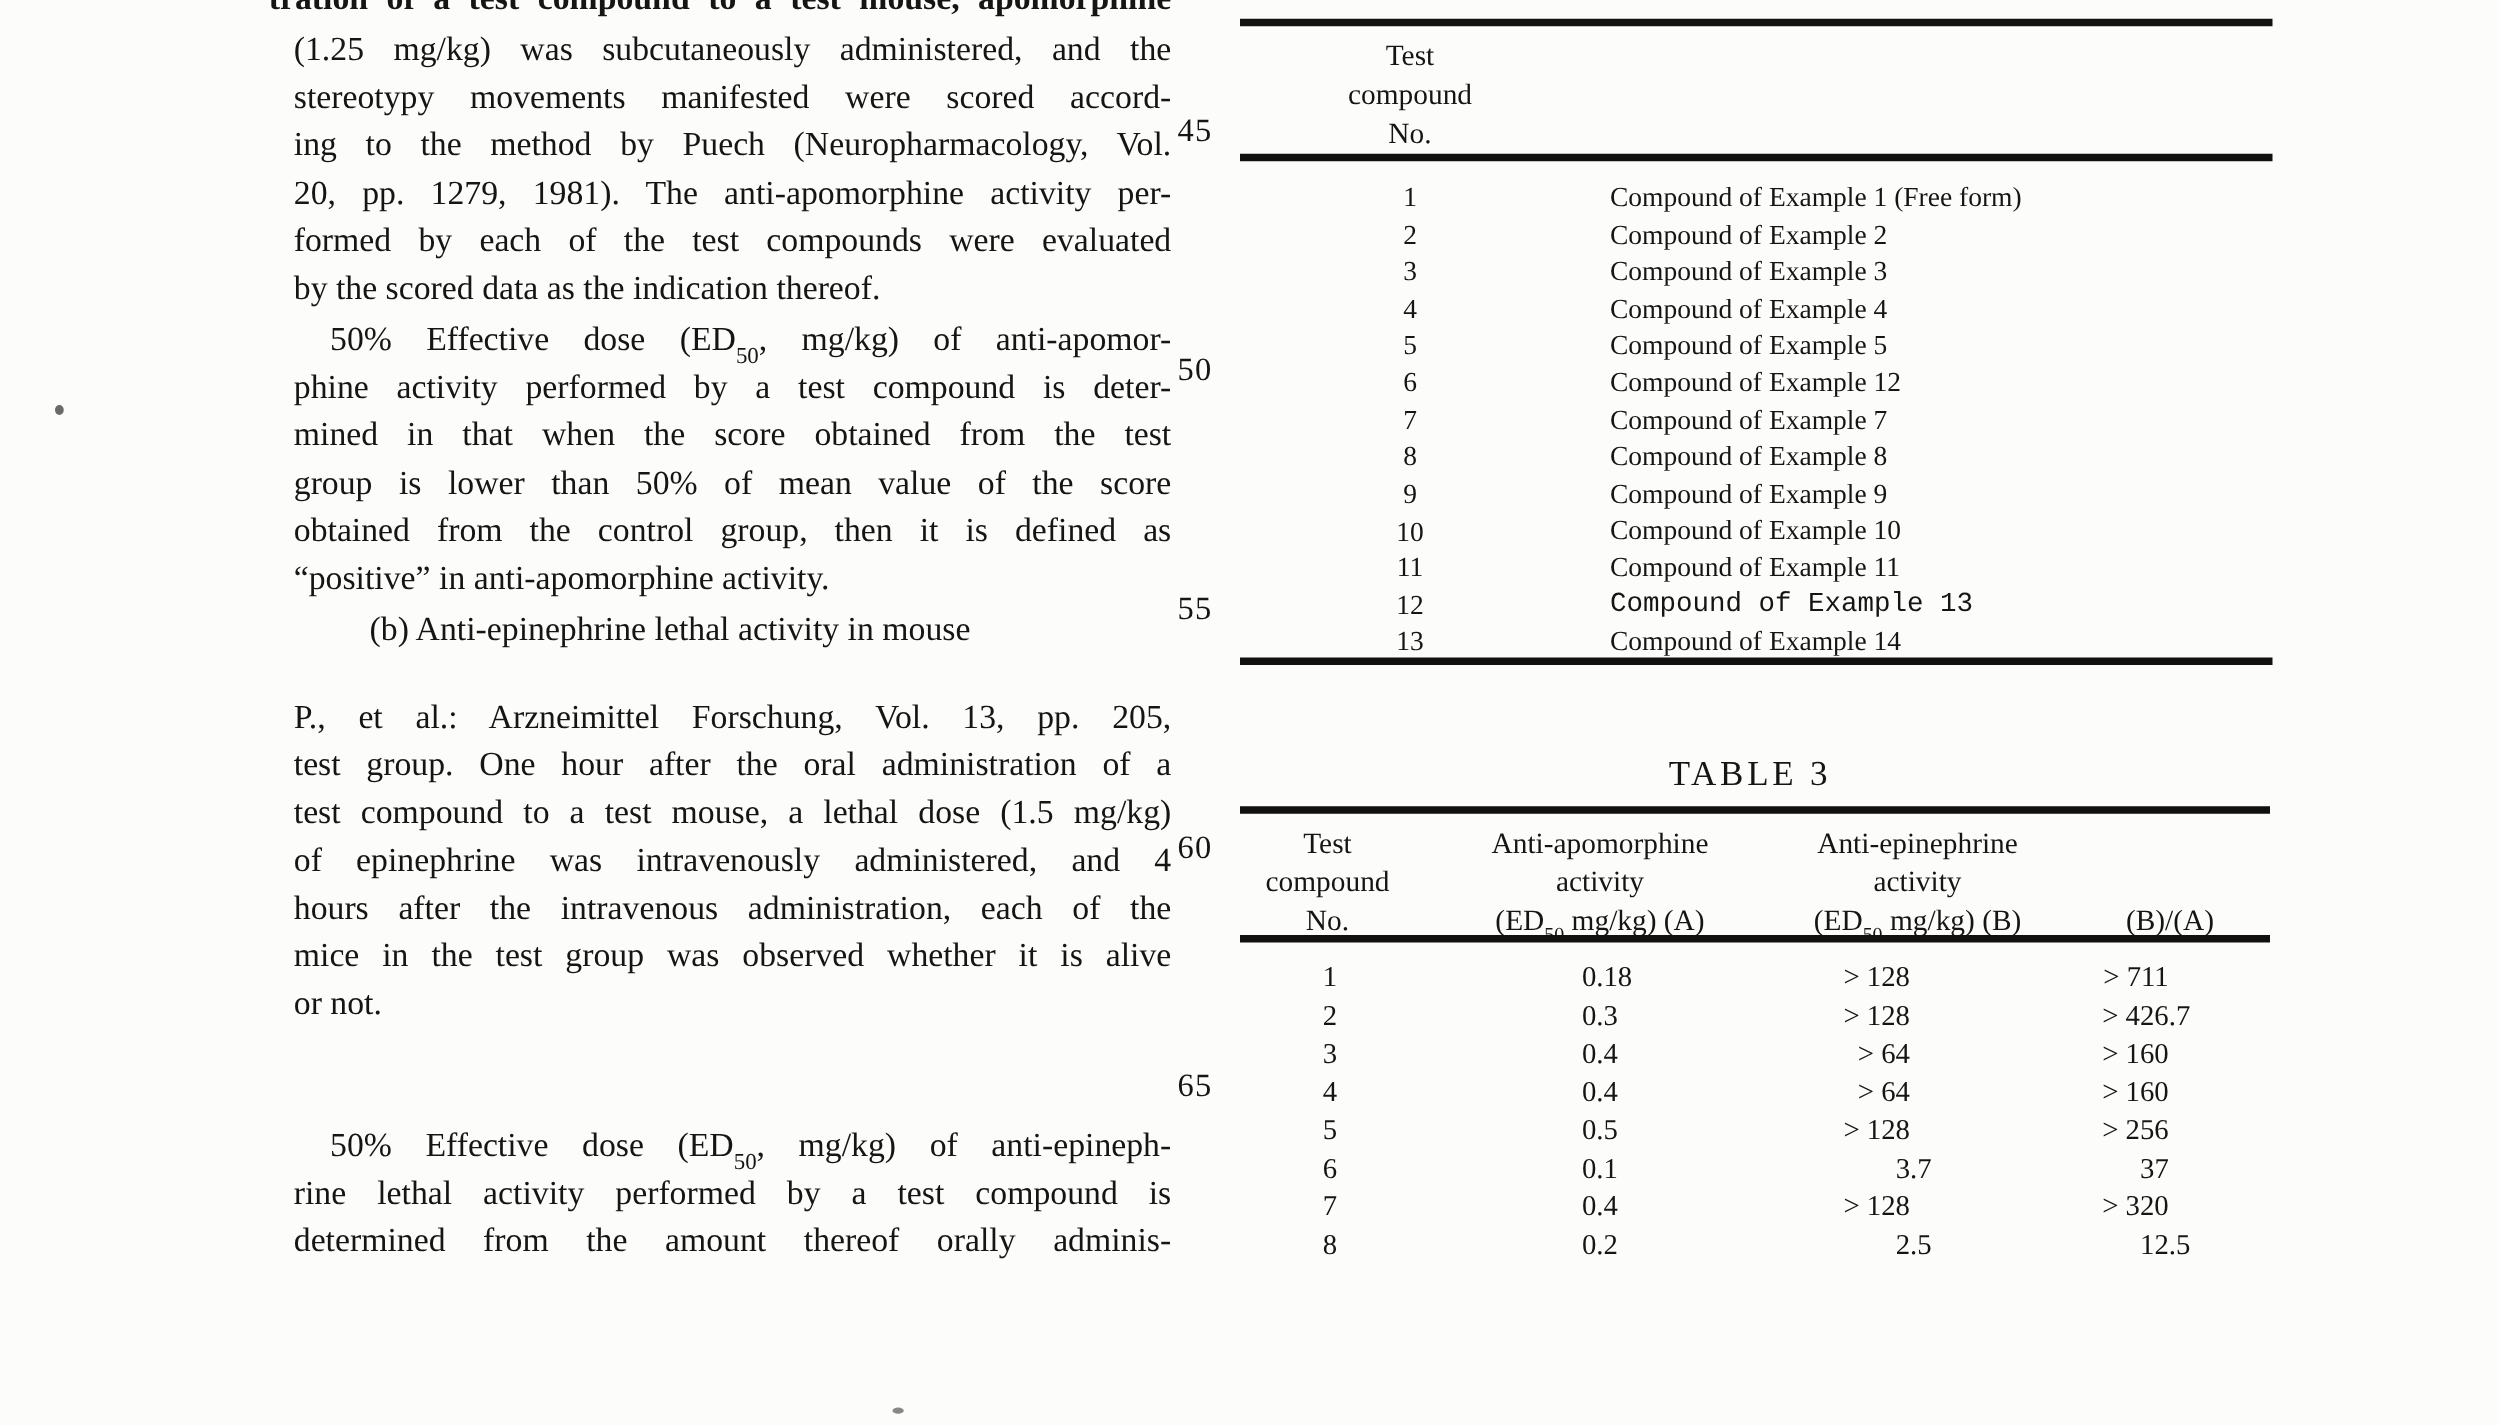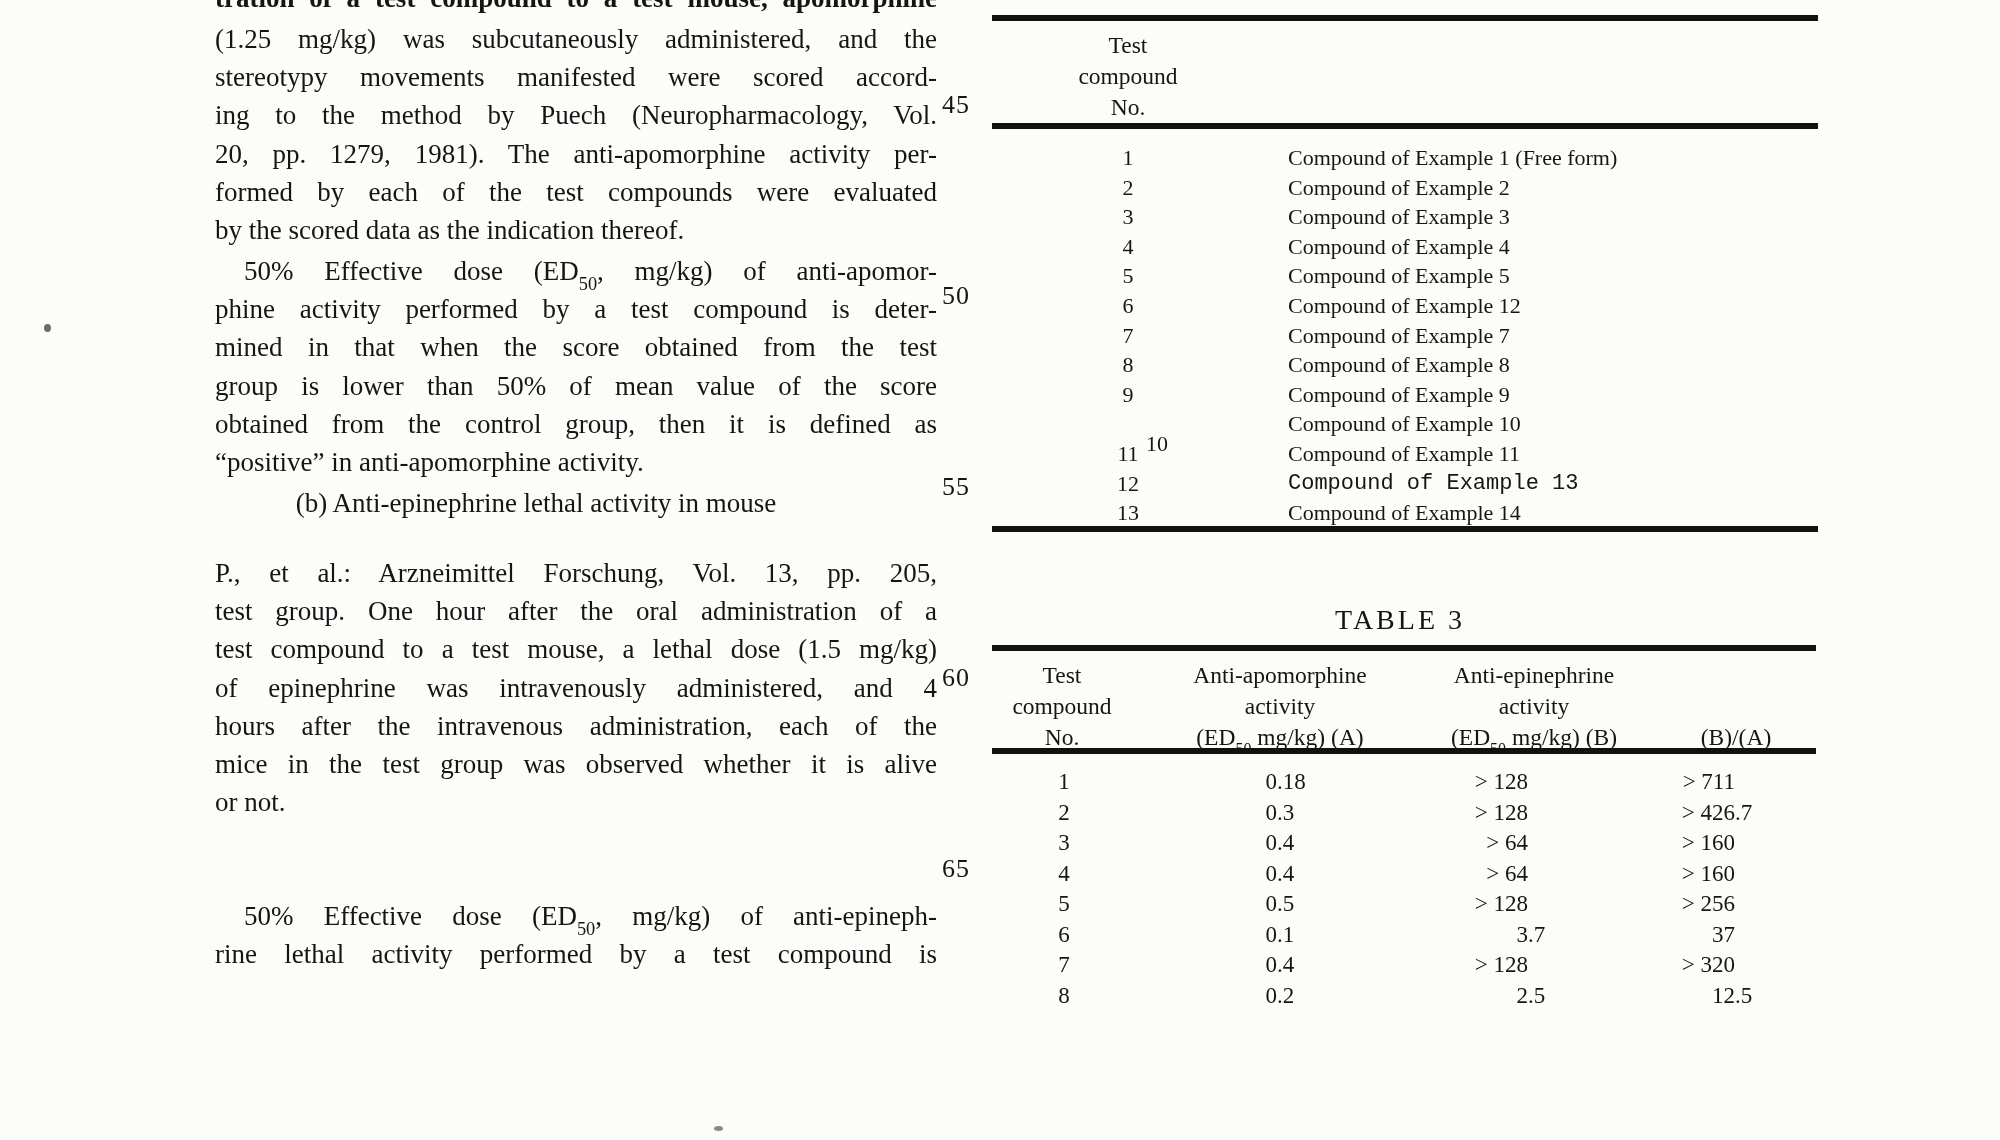--- a/index.html
+++ b/index.html
@@ -3,21 +3,21 @@
 <meta charset="utf-8">
 <style>
   html,body{margin:0;padding:0;background:#e8e8e6;}
   .page{
     position:relative;width:2000px;height:1140px;overflow:hidden;
     background:#fcfcfa;color:#161514;
     font-family:"Liberation Serif","DejaVu Serif",serif;
   }
   
   .para{position:absolute;left:215px;width:722px;font-size:27px;line-height:38.2px;}
-  .line{text-align:justify;text-align-last:justify;}
+  .line{text-align:justify;text-align-last:justify;margin-left:20px;}
   .line.end{text-align-last:left;}
   .line.ind{text-indent:29px;}
   .clipped{
     position:absolute;left:215px;top:-21px;width:722px;
     font-size:27px;line-height:38.2px;font-weight:700;
     text-align:justify;text-align-last:justify;white-space:nowrap;overflow:hidden;
   }
   .heading{
     position:absolute;left:175px;top:488px;width:722px;
     text-align:center;font-size:27px;
@@ -71,20 +71,21 @@
       <div class="line">test group. One hour after the oral administration of a</div>
       <div class="line">test compound to a test mouse, a lethal dose (1.5 mg/kg)</div>
       <div class="line">of epinephrine was intravenously administered, and 4</div>
       <div class="line">hours after the intravenous administration, each of the</div>
       <div class="line">mice in the test group was observed whether it is alive</div>
       <div class="line end">or not.</div>
     </div>
   <div class="para" style="top:897px">
       <div class="line ind">50% Effective dose (ED<sub>50</sub>, mg/kg) of anti-epineph-</div>
       <div class="line">rine lethal activity performed by a test compound is</div>
+      <div class="line">determined from the amount thereof orally adminis-</div>
     </div>
 
   <div id="linenos">
       <div class="lineno" style="top: 90px;">45</div>
       <div class="lineno" style="top: 281px;">50</div>
       <div class="lineno" style="top: 472px;">55</div>
       <div class="lineno" style="top: 663px;">60</div>
       <div class="lineno" style="top: 854px;">65</div>
     </div>
 
@@ -108,21 +109,21 @@
         <div class="t1num" style="left: 1088px; top: 263.4px;">5</div>
         <div class="t1desc" style="left: 1288px; top: 263.4px;">Compound of Example 5</div>
         <div class="t1num" style="left: 1088px; top: 293px;">6</div>
         <div class="t1desc" style="left: 1288px; top: 293px;">Compound of Example 12</div>
         <div class="t1num" style="left: 1088px; top: 322.6px;">7</div>
         <div class="t1desc" style="left: 1288px; top: 322.6px;">Compound of Example 7</div>
         <div class="t1num" style="left: 1088px; top: 352.2px;">8</div>
         <div class="t1desc" style="left: 1288px; top: 352.2px;">Compound of Example 8</div>
         <div class="t1num" style="left: 1088px; top: 381.8px;">9</div>
         <div class="t1desc" style="left: 1288px; top: 381.8px;">Compound of Example 9</div>
-        <div class="t1num" style="left: 1088px; top: 431px; text-align: right;">10</div>
+        <div class="t1num" style="left: 1088px; top: 413px;">10</div>
         <div class="t1desc" style="left: 1288px; top: 411.4px;">Compound of Example 10</div>
         <div class="t1num" style="left: 1088px; top: 441px;">11</div>
         <div class="t1desc" style="left: 1288px; top: 441px;">Compound of Example 11</div>
         <div class="t1num" style="left: 1088px; top: 470.6px;">12</div>
         <div class="t1desc" style="left: 1288px; top: 470.6px; font-family: Liberation Mono, monospace;">Compound of Example 13</div>
         <div class="t1num" style="left: 1088px; top: 500.2px;">13</div>
         <div class="t1desc" style="left: 1288px; top: 500.2px;">Compound of Example 14</div>
       </div>
     <div class="rule" style="left:992px;top:526px;width:826px;height:6px"></div>
   </div>

